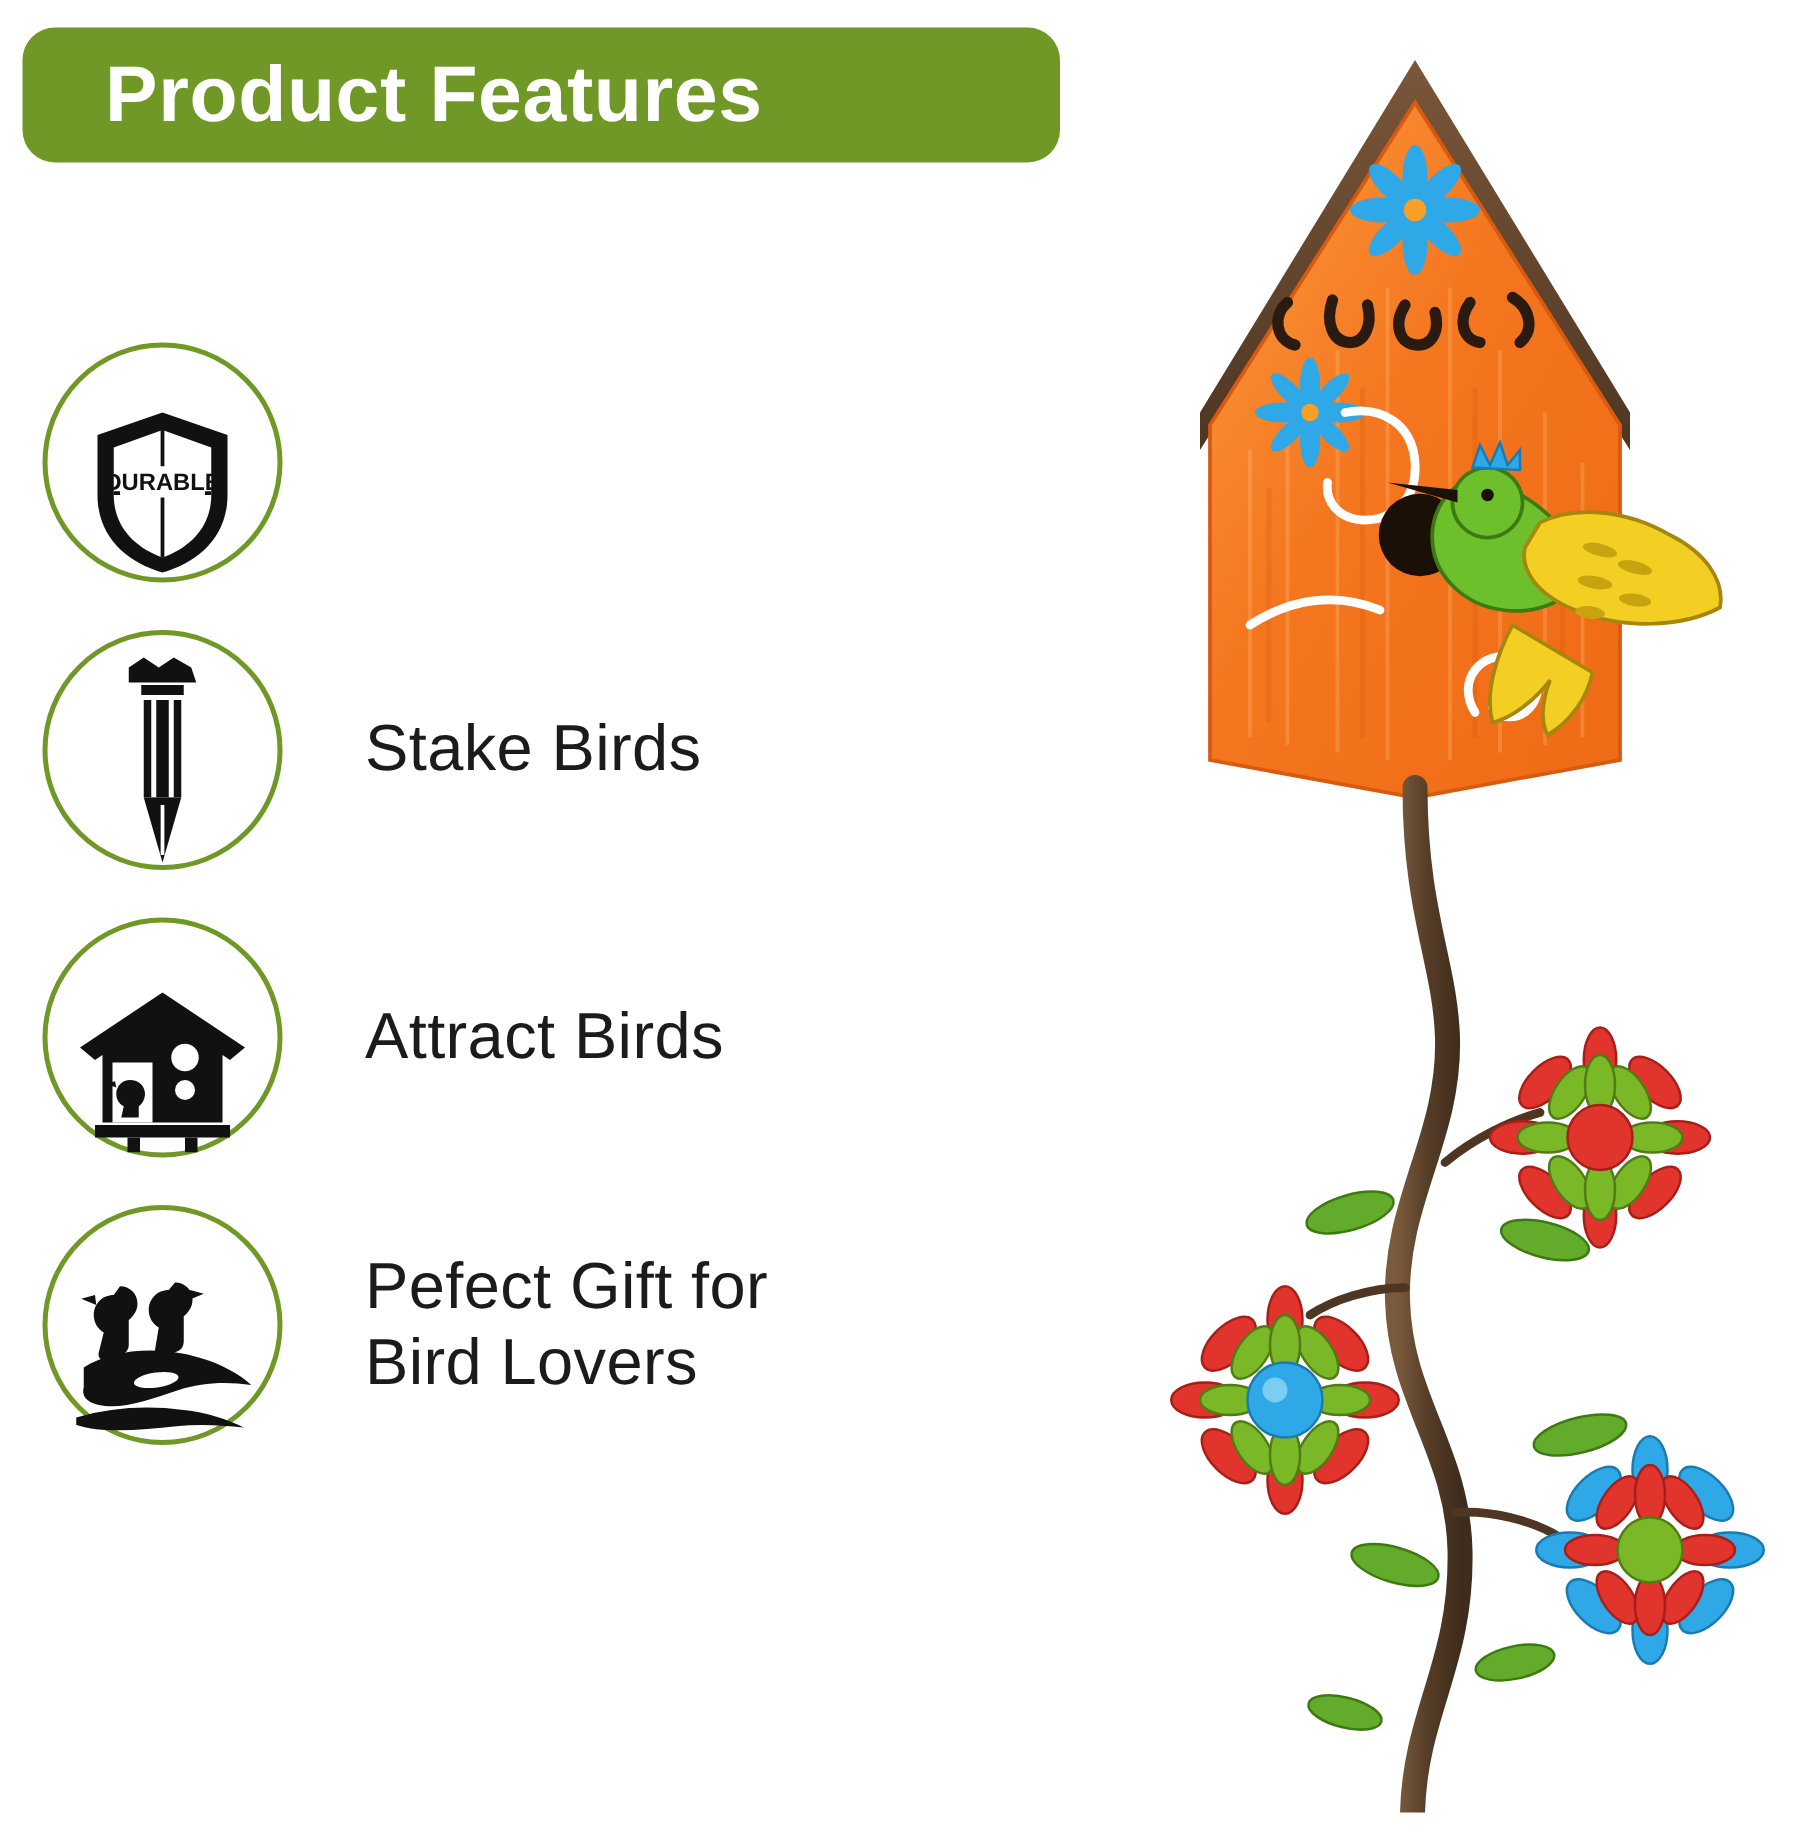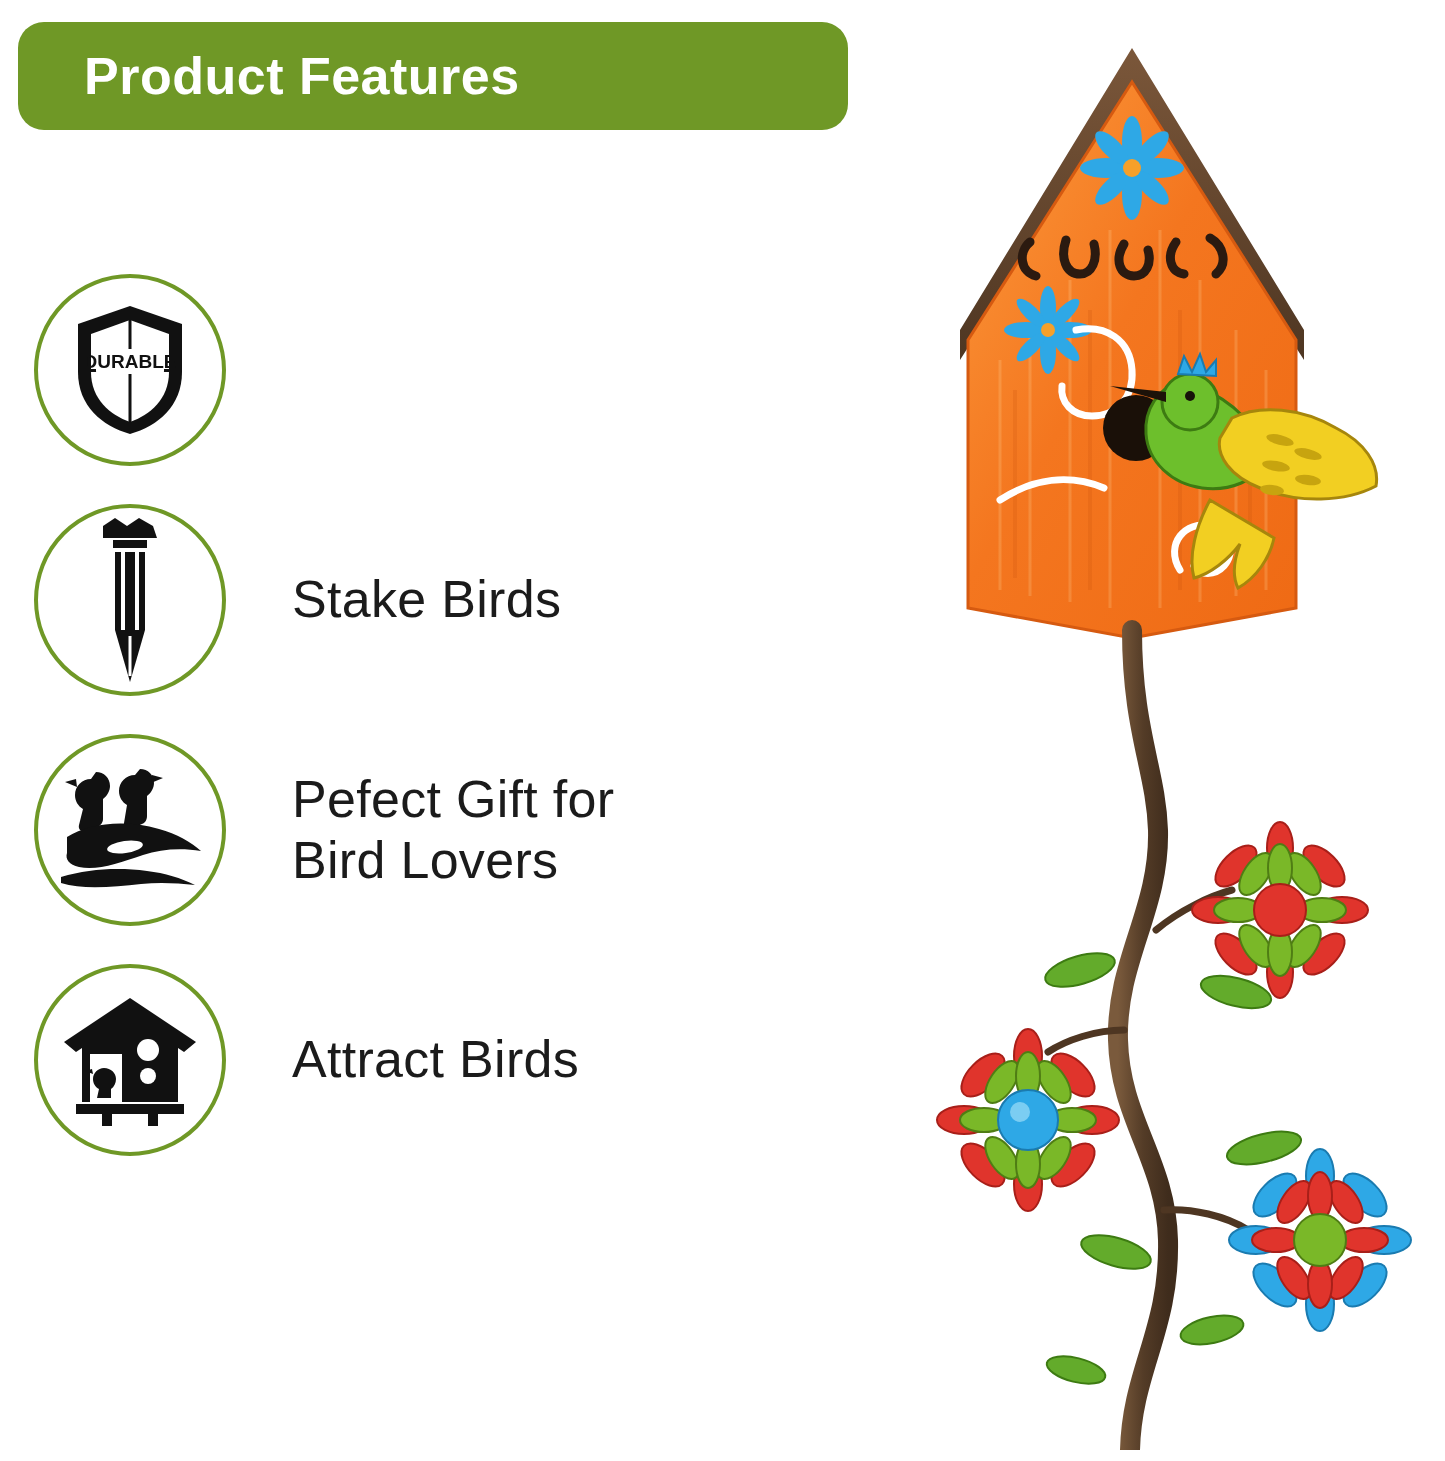--- a/index.html
+++ b/index.html
@@ -24,21 +24,21 @@
     height: 108px;
     background: #6f9826;
     border-radius: 26px;
     display: flex;
     align-items: center;
     box-sizing: border-box;
     padding-left: 66px;
   }
   .header-title {
     color: #ffffff;
-    font-size: 52px;
+    font-size: 63px;
     font-weight: bold;
     letter-spacing: 0.5px;
     line-height: 1;
     white-space: nowrap;
   }
 
   
   .features {
     position: absolute;
     left: 18px;
@@ -50,21 +50,21 @@
     align-items: center;
     height: 230px;
   }
   .feature-icon-circle {
     width: 192px;
     height: 192px;
     min-width: 192px;
     border-radius: 50%;
     border: 4px solid #6f9826;
     display: flex;
-    align-items: center;
+    align-items: flex-end;
     justify-content: center;
     margin-left: 16px;
     box-sizing: border-box;
     background: #ffffff;
   }
   .feature-label {
     font-size: 52px;
     color: #1b1b1b;
     line-height: 1.18;
     margin-left: 66px;
@@ -116,46 +116,20 @@
         <path d="M55 120 L55 160" stroke="#ffffff" stroke-width="3"></path>
       </svg>
     </div>
     <div class="feature-label">
       <span>Stake Birds</span>
     </div>
   </div>
 
   <div class="feature-row">
     <div class="feature-icon-circle">
-      <svg width="150" height="130" viewBox="0 0 150 130" aria-hidden="true">
-
-        <path d="M36 14 c-9 0 -16 7 -16 16 c0 6 3 11 8 14 l-4 16 c-1 4 2 7 6 6 l12 -4
-                 c3 -1 6 -4 6 -8 l0 -20 c4 -3 7 -8 7 -13 c0 -8 -6 -14 -14 -14 z" fill="#111111"></path>
-        <path d="M22 22 l-12 -5 l11 -3 z" fill="#111111"></path>
-
-        <path d="M80 10 c-9 0 -16 7 -16 16 c0 6 3 11 8 14 l-3 18 c-1 4 2 7 6 6 l12 -5
-                 c3 -1 5 -4 5 -8 l0 -20 c4 -3 7 -8 7 -13 c0 -8 -6 -14 -14 -14 z" fill="#111111"></path>
-        <path d="M96 18 l12 -5 l-11 -3 z" fill="#111111"></path>
-
-        <path d="M12 72 c22 -14 58 -18 92 -8 c18 5 32 13 42 22 c-20 -3 -40 -2 -58 4
-                 c-24 8 -46 16 -64 12 c-10 -2 -14 -8 -12 -14 z" fill="#111111"></path>
-        <ellipse cx="70" cy="82" rx="18" ry="6" fill="#ffffff" transform="rotate(-8 70 82)"></ellipse>
-
-        <path d="M6 112 c28 -8 56 -10 86 -6 c18 2 34 7 48 14 c-18 -2 -36 -3 -54 -1
-                 c-28 3 -58 6 -80 -1 z" fill="#111111"></path>
-      </svg>
-    </div>
-    <div class="feature-label">
-      <span>Pefect Gift for</span>
-      <span class="line2">Bird Lovers</span>
-    </div>
-  </div>
-
-  <div class="feature-row">
-    <div class="feature-icon-circle">
       <svg width="140" height="132" viewBox="0 0 140 132" aria-hidden="true">
 
         <path d="M70 4 L136 48 L124 58 L70 22 L16 58 L4 48 Z" fill="#111111"></path>
 
         <path d="M22 52 L70 20 L118 52 L118 108 L22 108 Z" fill="#111111"></path>
         <circle cx="88" cy="56" r="11" fill="#ffffff"></circle>
         <circle cx="88" cy="82" r="8" fill="#ffffff"></circle>
 
         <path d="M30 60 L62 60 L62 108 L30 108 Z" fill="#ffffff"></path>
 
@@ -163,20 +137,46 @@
                  c3 -2 5 -6 5 -10 c0 -6 -5 -11 -12 -11 z" fill="#111111"></path>
         <path d="M33 80 l-8 -3 l7 -2 z" fill="#111111"></path>
 
         <rect x="16" y="110" width="108" height="10" fill="#111111"></rect>
         <rect x="42" y="120" width="10" height="12" fill="#111111"></rect>
         <rect x="88" y="120" width="10" height="12" fill="#111111"></rect>
       </svg>
     </div>
     <div class="feature-label">
       <span>Attract Birds</span>
+    </div>
+  </div>
+
+  <div class="feature-row">
+    <div class="feature-icon-circle">
+      <svg width="150" height="130" viewBox="0 0 150 130" aria-hidden="true">
+
+        <path d="M36 14 c-9 0 -16 7 -16 16 c0 6 3 11 8 14 l-4 16 c-1 4 2 7 6 6 l12 -4
+                 c3 -1 6 -4 6 -8 l0 -20 c4 -3 7 -8 7 -13 c0 -8 -6 -14 -14 -14 z" fill="#111111"></path>
+        <path d="M22 22 l-12 -5 l11 -3 z" fill="#111111"></path>
+
+        <path d="M80 10 c-9 0 -16 7 -16 16 c0 6 3 11 8 14 l-3 18 c-1 4 2 7 6 6 l12 -5
+                 c3 -1 5 -4 5 -8 l0 -20 c4 -3 7 -8 7 -13 c0 -8 -6 -14 -14 -14 z" fill="#111111"></path>
+        <path d="M96 18 l12 -5 l-11 -3 z" fill="#111111"></path>
+
+        <path d="M12 72 c22 -14 58 -18 92 -8 c18 5 32 13 42 22 c-20 -3 -40 -2 -58 4
+                 c-24 8 -46 16 -64 12 c-10 -2 -14 -8 -12 -14 z" fill="#111111"></path>
+        <ellipse cx="70" cy="82" rx="18" ry="6" fill="#ffffff" transform="rotate(-8 70 82)"></ellipse>
+
+        <path d="M6 112 c28 -8 56 -10 86 -6 c18 2 34 7 48 14 c-18 -2 -36 -3 -54 -1
+                 c-28 3 -58 6 -80 -1 z" fill="#111111"></path>
+      </svg>
+    </div>
+    <div class="feature-label">
+      <span>Pefect Gift for</span>
+      <span class="line2">Bird Lovers</span>
     </div>
   </div>
 
 </div>
 
 <div class="product-art">
   <svg class="art-svg" width="560" height="1420" viewBox="0 0 560 1420" aria-hidden="true">
     <defs>
       <linearGradient id="houseGrad" x1="0" y1="0" x2="1" y2="1">
         <stop offset="0%" stop-color="#fb9a3c"></stop>

